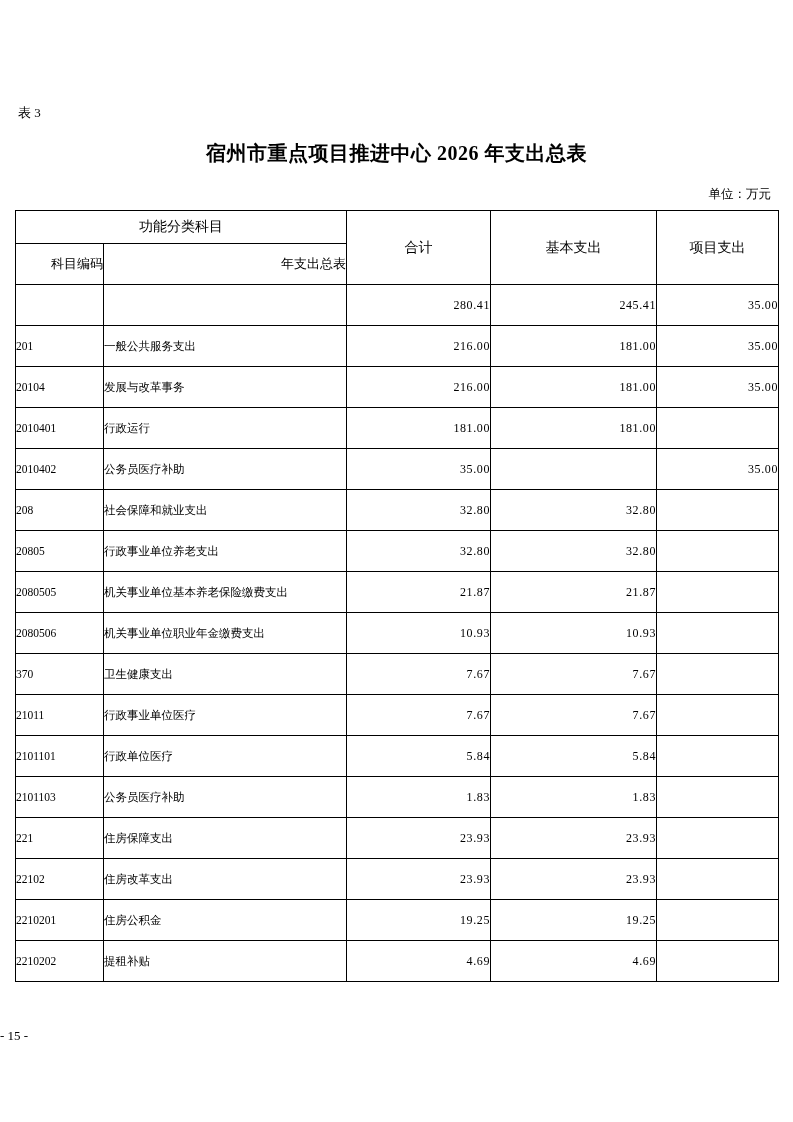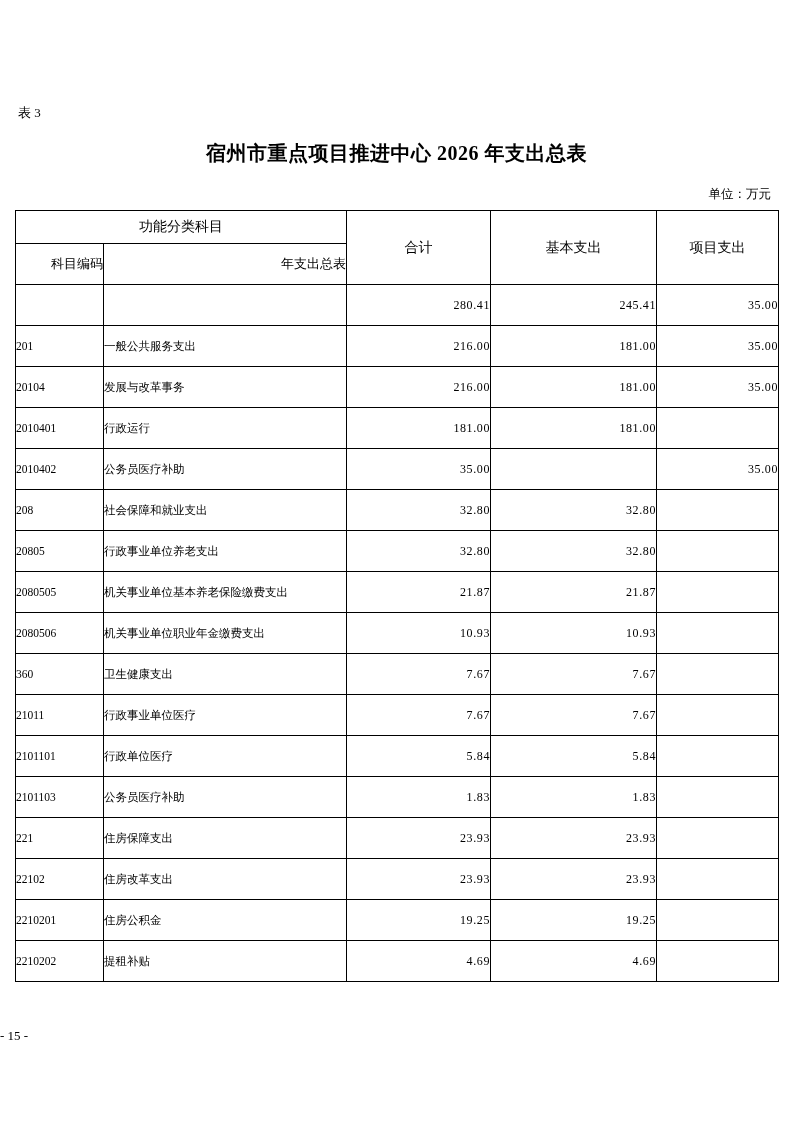--- a/index.html
+++ b/index.html
@@ -192,21 +192,21 @@
           <td class="num"></td>
         </tr>
         <tr>
           <td class="code">2080506</td>
           <td class="name indent2">机关事业单位职业年金缴费支出</td>
           <td class="num">10.93</td>
           <td class="num">10.93</td>
           <td class="num"></td>
         </tr>
         <tr>
-          <td class="code">360</td>
+          <td class="code">370</td>
           <td class="name indent1">卫生健康支出</td>
           <td class="num">7.67</td>
           <td class="num">7.67</td>
           <td class="num"></td>
         </tr>
         <tr>
           <td class="code">21011</td>
           <td class="name indent2">行政事业单位医疗</td>
           <td class="num">7.67</td>
           <td class="num">7.67</td>

